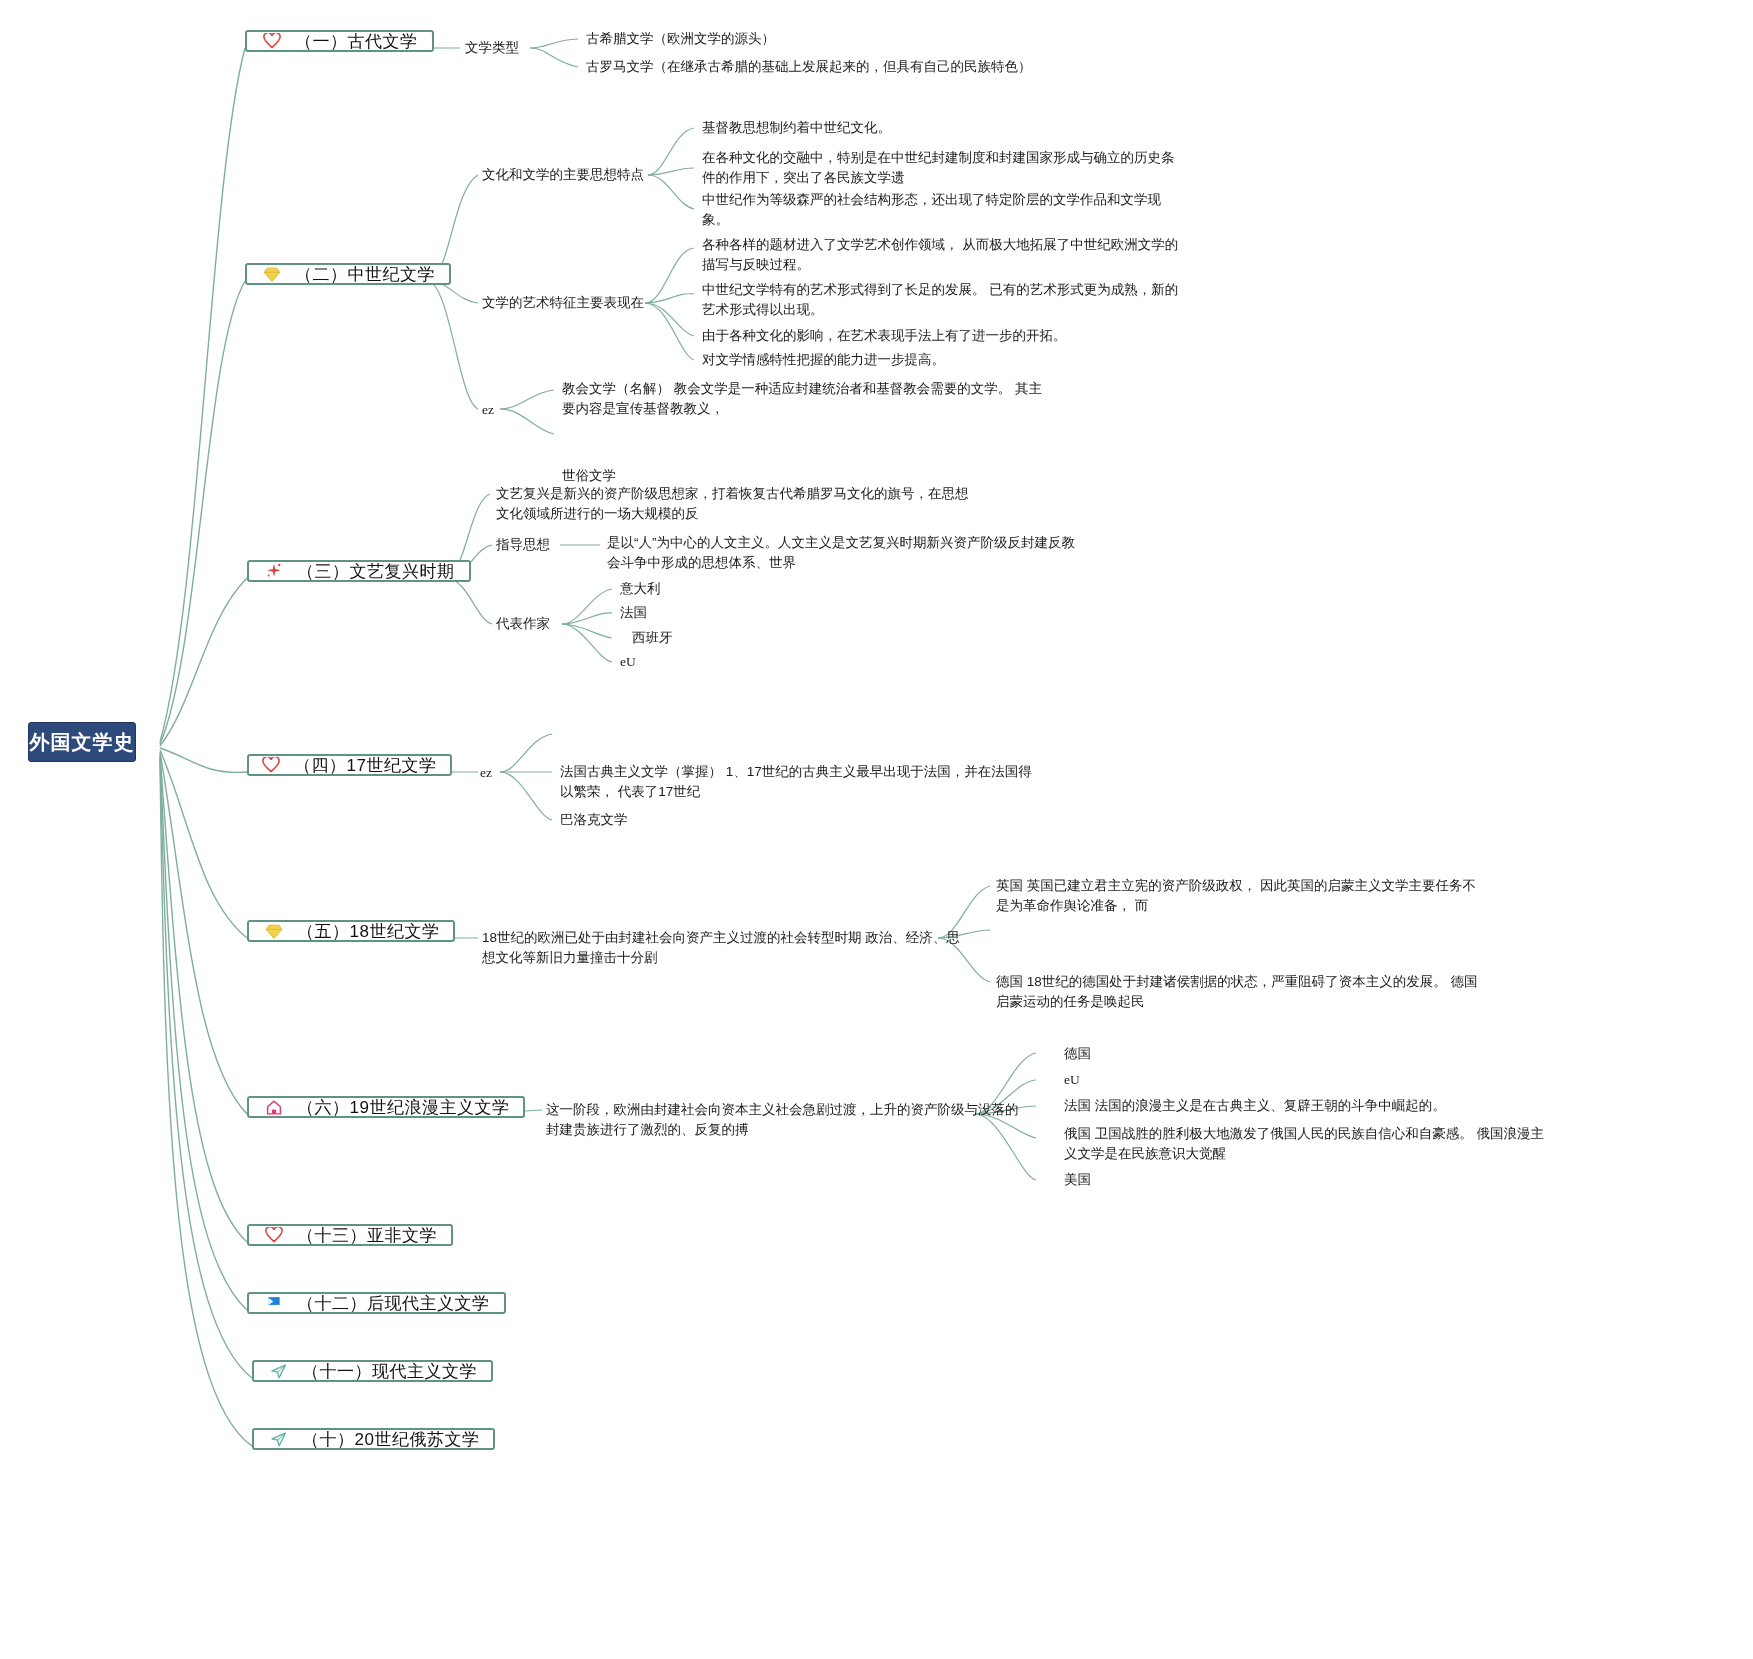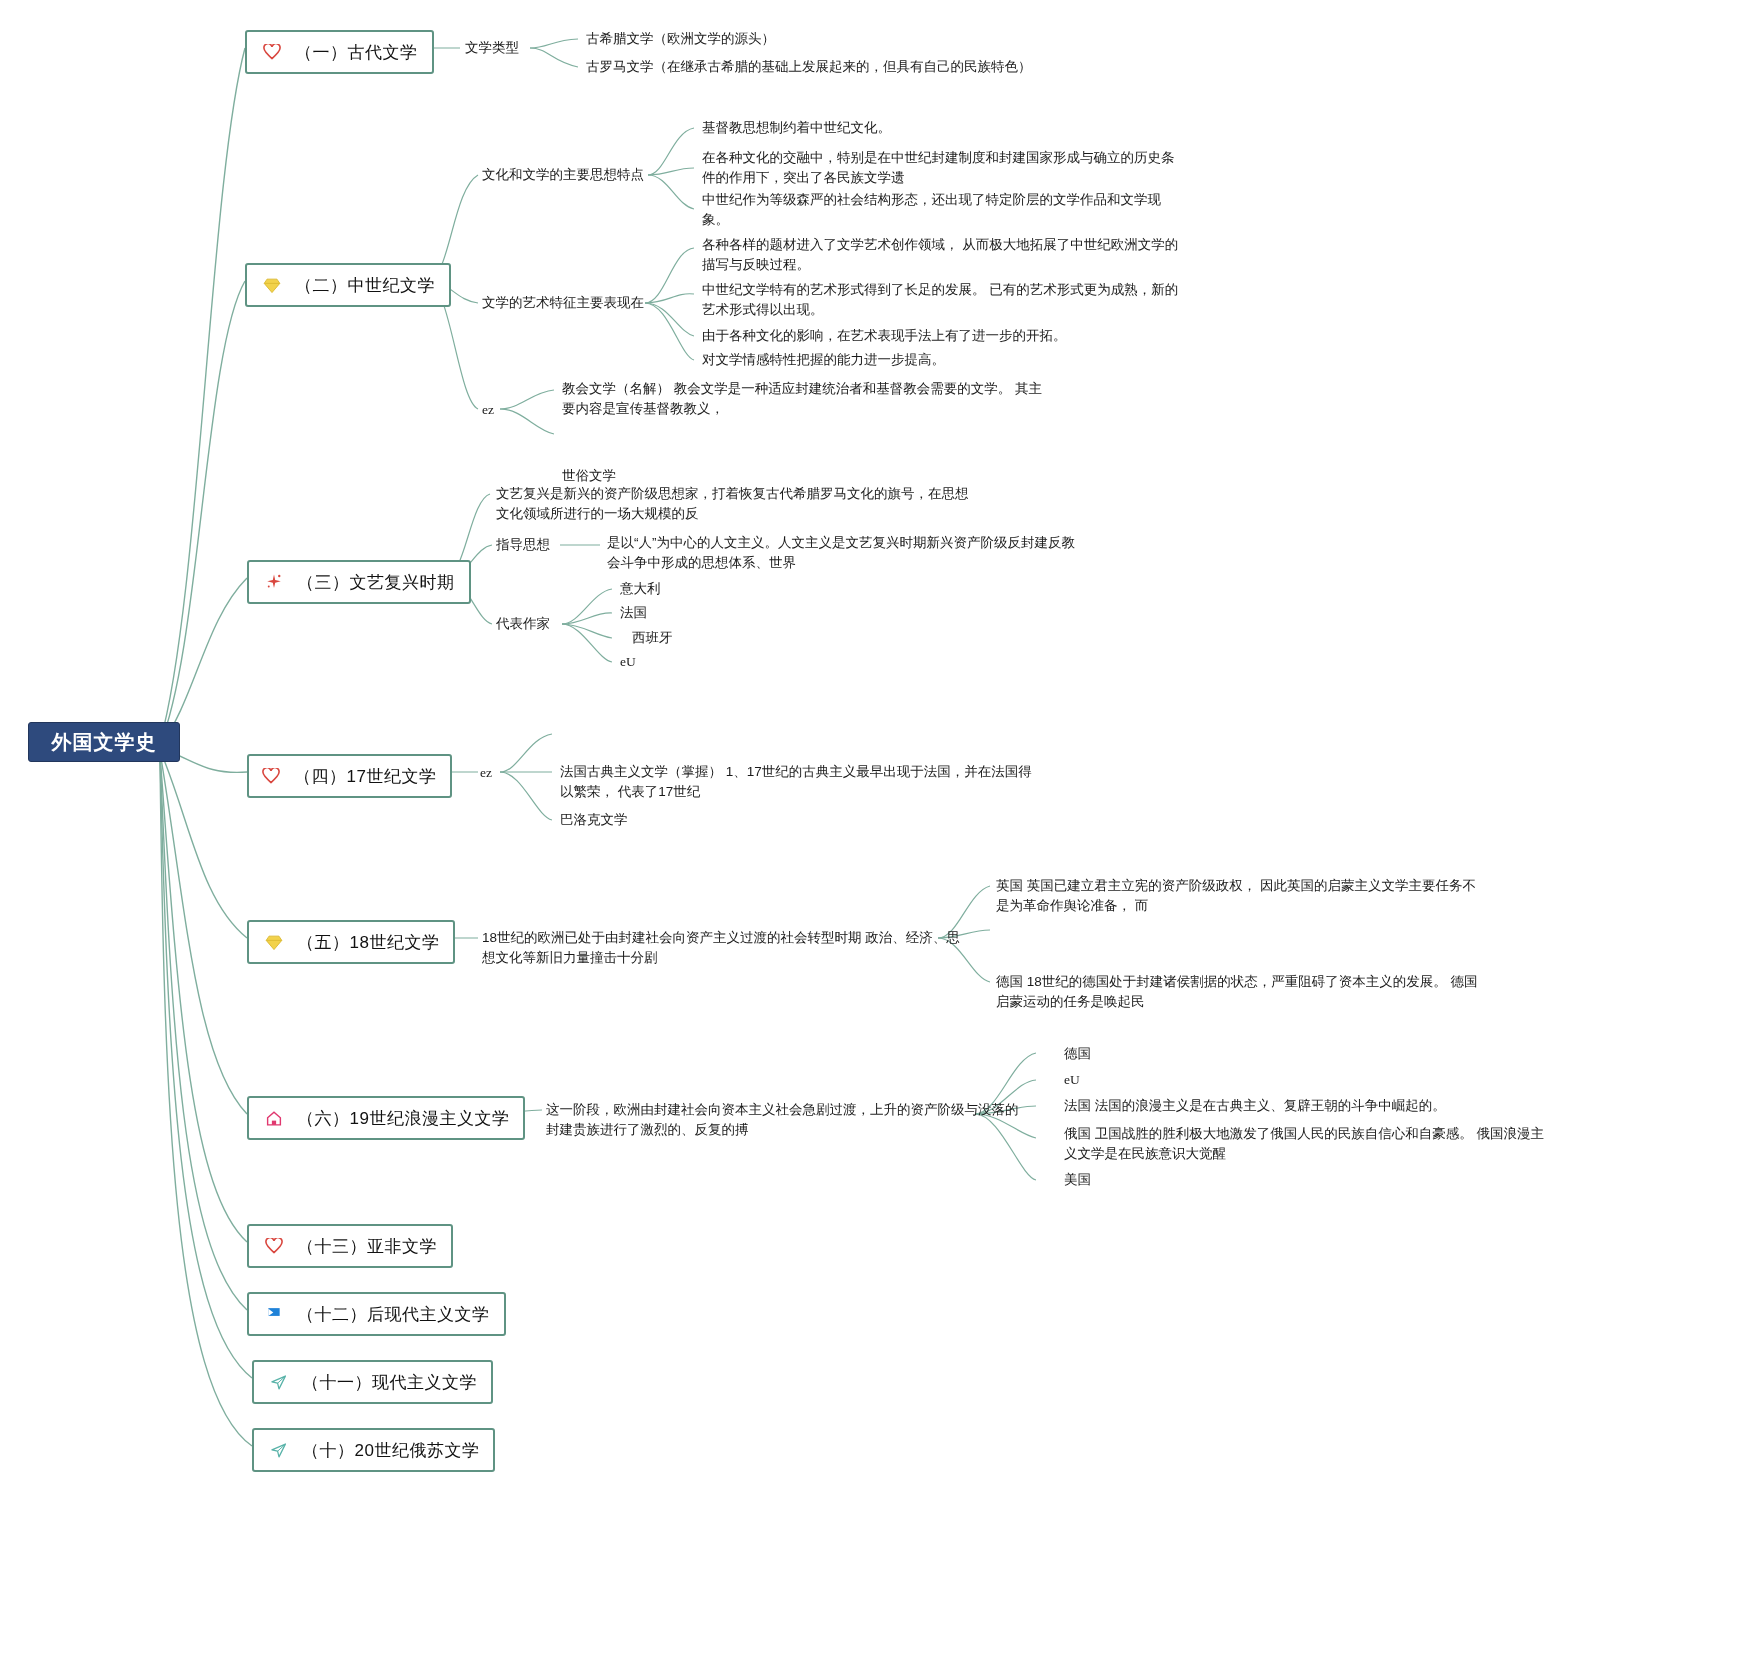--- a/index.html
+++ b/index.html
@@ -22,41 +22,41 @@
     height: 1659px;
     pointer-events: none;
   }
   svg.links path { fill: none; stroke: #7fae9e; stroke-width: 1.4px; }
   svg.links path.thin { stroke-width: 1.2px; }
 
   
   .root-node {
     position: absolute;
     left: 28px; top: 722px;
-    width: 152px; height: 40px;
+    width: 108px; height: 40px;
     background: #2e4a7d;
     border: 1px solid #22365c;
     border-radius: 3px;
     display: flex; align-items: center; justify-content: center;
     color: #ffffff;
     font-size: 20px;
     font-weight: bold;
     letter-spacing: 1px;
   }
 
   
   .branch {
     position: absolute;
     background: #ffffff;
     border: 2px solid #5f9383;
     border-radius: 3px;
     display: flex;
     align-items: center;
     padding: 0 14px;
-    height: 44px;
+    height: 22px;
     white-space: nowrap;
   }
   .branch .bicon {
     display: inline-flex;
     align-items: center;
     justify-content: center;
     width: 22px; height: 20px;
     margin-right: 12px;
     flex: 0 0 auto;
   }

